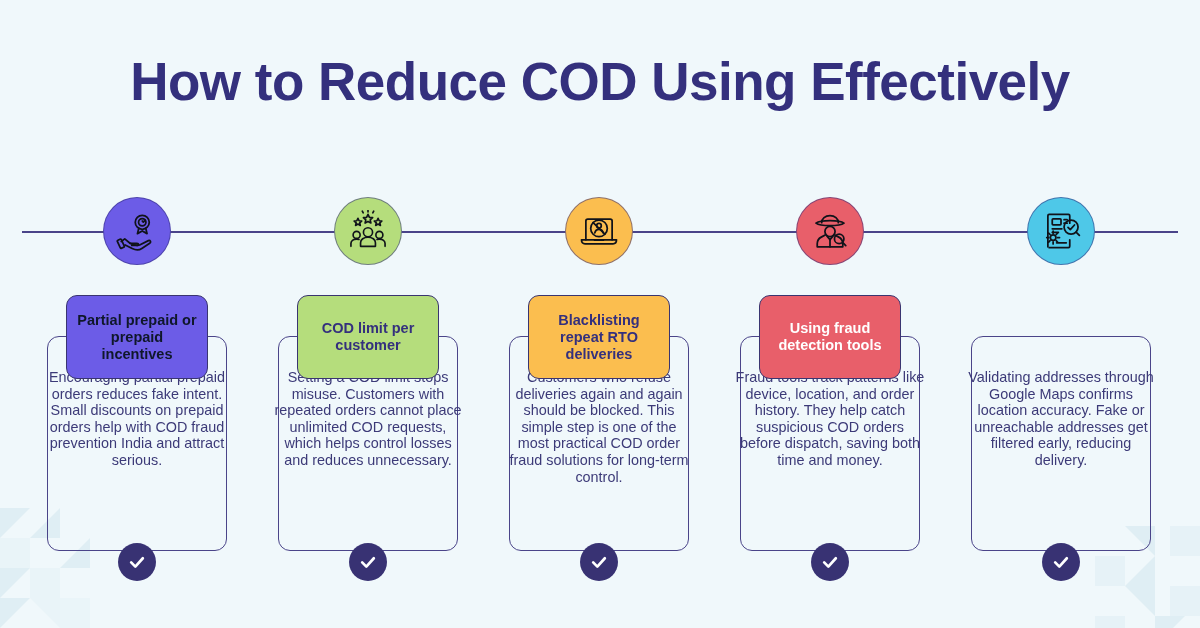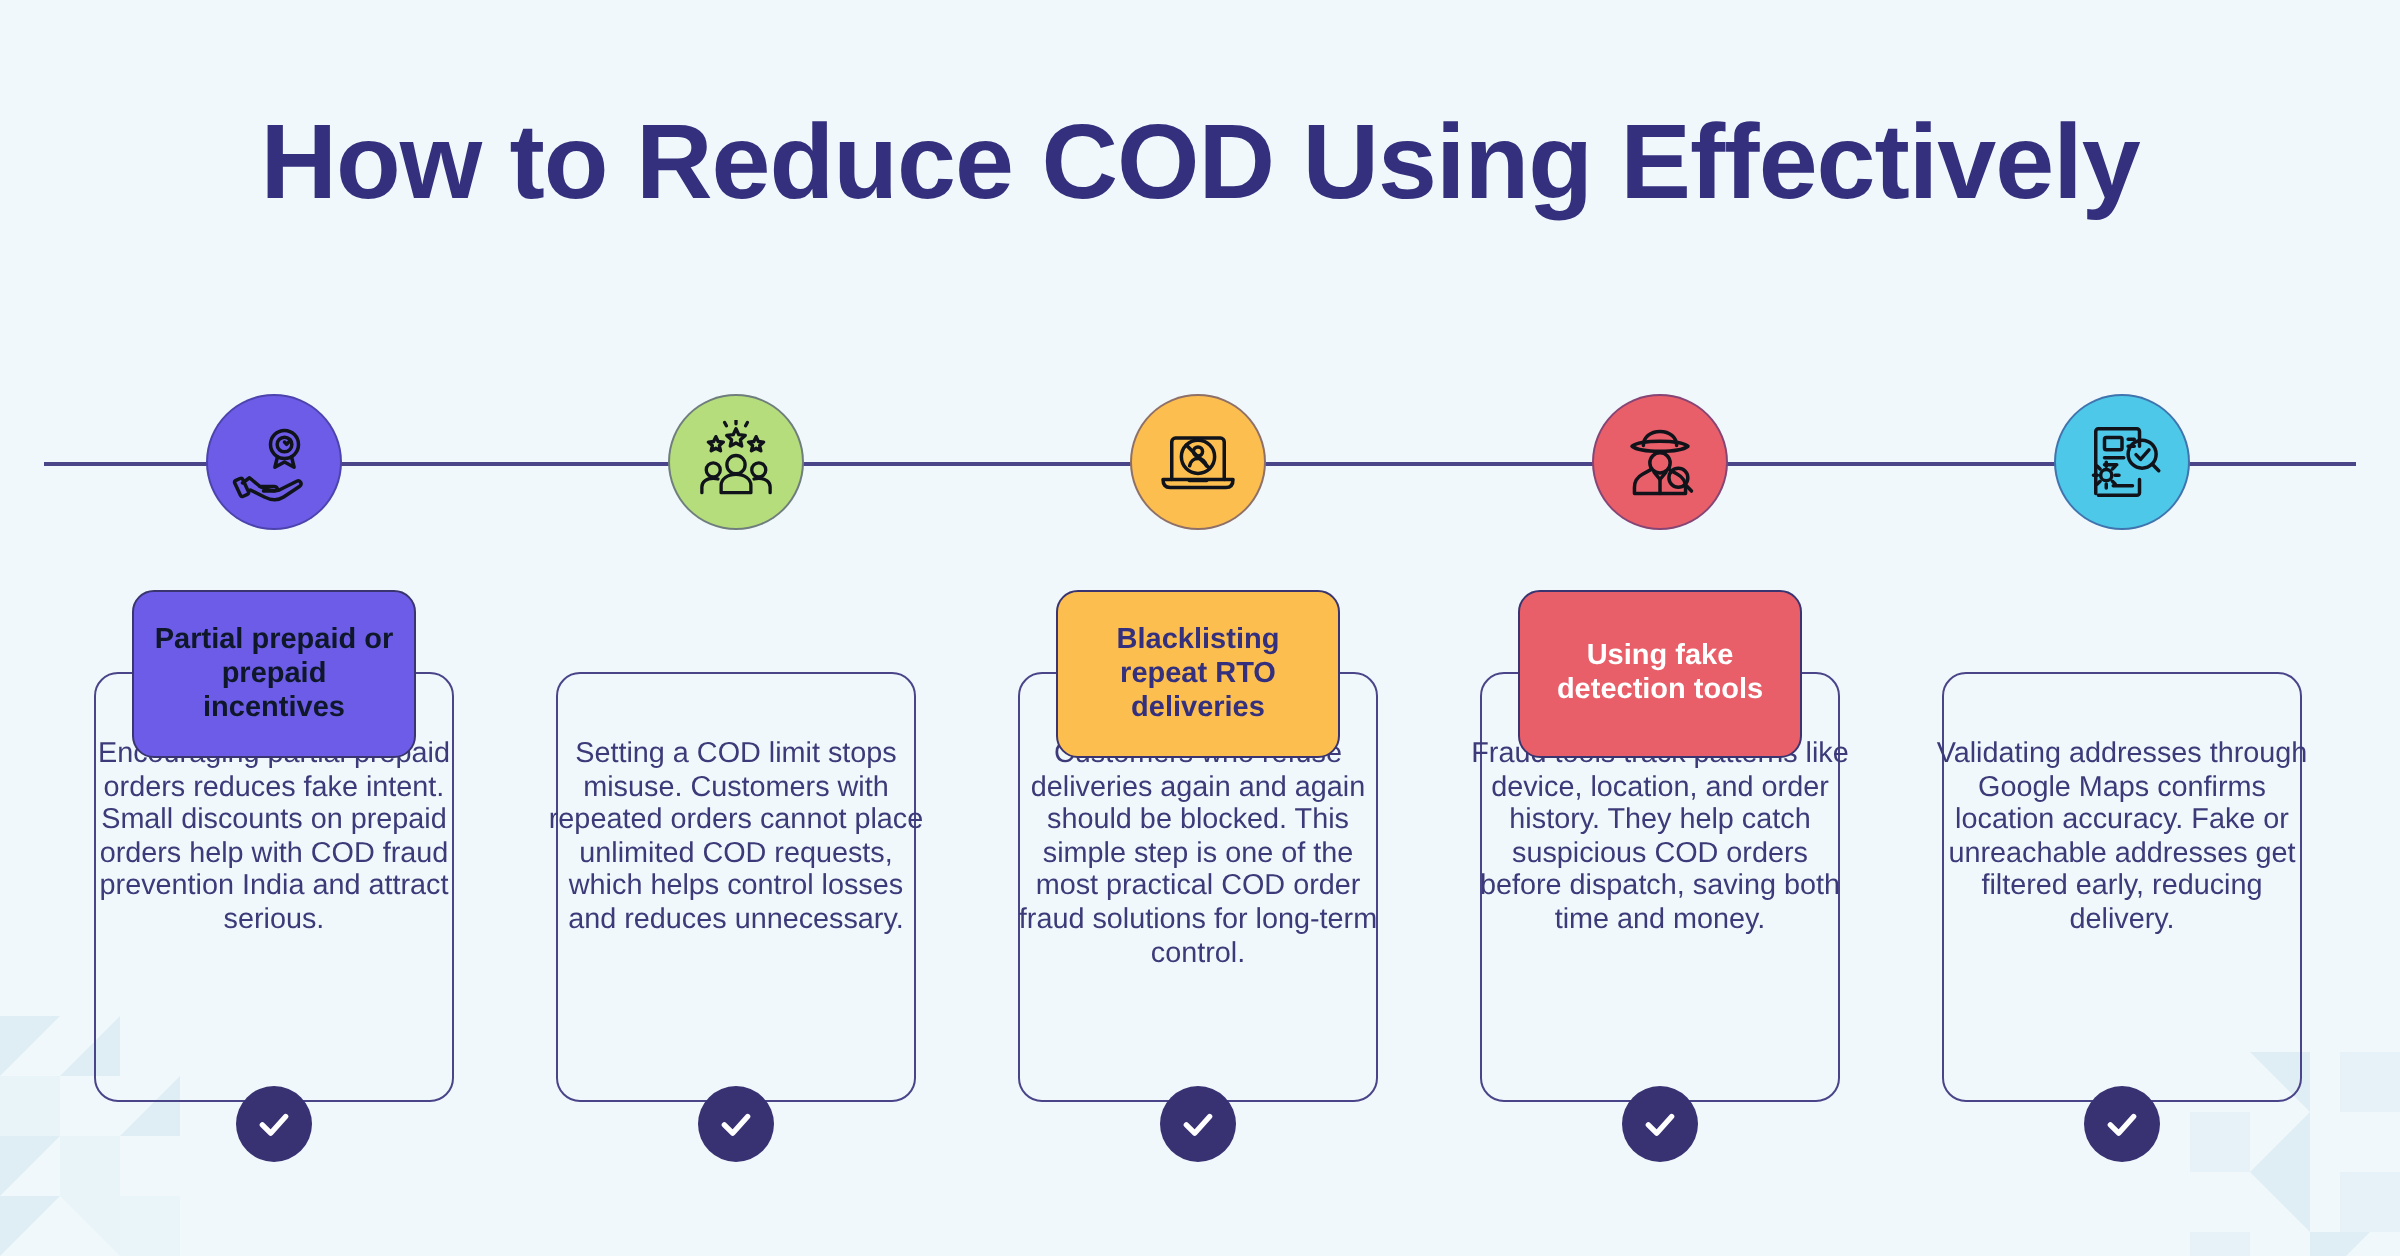--- a/index.html
+++ b/index.html
@@ -217,20 +217,23 @@
         <circle cx="24" cy="25.5" r="5.2"></circle>
         <path d="M15.5 41.5v-4.2c0-3.6 3.6-6.2 8.5-6.2s8.5 2.6 8.5 6.2v4.2z"></path>
         <circle cx="11" cy="28.5" r="4"></circle>
         <path d="M4.5 41.5v-3.2c0-2.8 2.6-5 6.5-5 1 0 1.9.1 2.7.4"></path>
         <circle cx="37" cy="28.5" r="4"></circle>
         <path d="M43.5 41.5v-3.2c0-2.8-2.6-5-6.5-5-1 0-1.9.1-2.7.4"></path>
       </svg>
     </div>
     <div class="body-card"></div>
     <div class="body-text">Setting a COD limit stops misuse. Customers with repeated orders cannot place unlimited COD requests, which helps control losses and reduces unnecessary.</div>
+    <div class="label-badge" style="background:#b5dd7c;">
+      <span style="color:#34307d;">COD limit per customer</span>
+    </div>
     <div class="check-badge">
       <svg width="20" height="20" viewBox="0 0 24 24" fill="none" stroke="#ffffff" stroke-width="3.2" stroke-linecap="round" stroke-linejoin="round">
           <polyline points="5,12.5 10,17.5 19,7.5"></polyline>
         </svg>
     </div>
   </div>
 
   <div class="column" style="left:484px;">
     <div class="circle" style="background:#fbbe4f;">
       <svg width="42" height="42" viewBox="0 0 48 48" fill="none" stroke="#10131a" stroke-width="2" stroke-linecap="round" stroke-linejoin="round">
@@ -264,21 +267,21 @@
         <path d="M18.5 28.5 14 31c-3 1.6-4.6 4.3-4.6 7.6V42h29.2v-3.4c0-3.3-1.6-6-4.6-7.6l-4.5-2.5"></path>
         <path d="M20.6 29.8 24 34l3.4-4.2"></path>
         <path d="M24 34v8"></path>
         <circle cx="34.5" cy="33" r="5.4"></circle>
         <path d="M38.4 36.9 42 40.6"></path>
       </svg>
     </div>
     <div class="body-card"></div>
     <div class="body-text">Fraud tools track patterns like device, location, and order history. They help catch suspicious COD orders before dispatch, saving both time and money.</div>
     <div class="label-badge" style="background:#e85f6a;">
-      <span style="color:#ffffff;">Using fake detection tools</span>
+      <span style="color:#ffffff;">Using fraud detection tools</span>
     </div>
     <div class="check-badge">
       <svg width="20" height="20" viewBox="0 0 24 24" fill="none" stroke="#ffffff" stroke-width="3.2" stroke-linecap="round" stroke-linejoin="round">
           <polyline points="5,12.5 10,17.5 19,7.5"></polyline>
         </svg>
     </div>
   </div>
 
   <div class="column" style="left:946px;">
     <div class="circle" style="background:#4ec8e8;">

